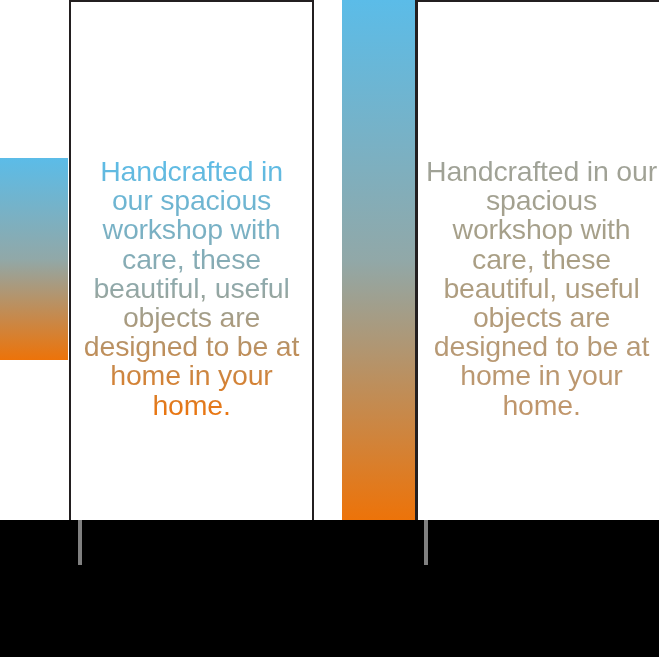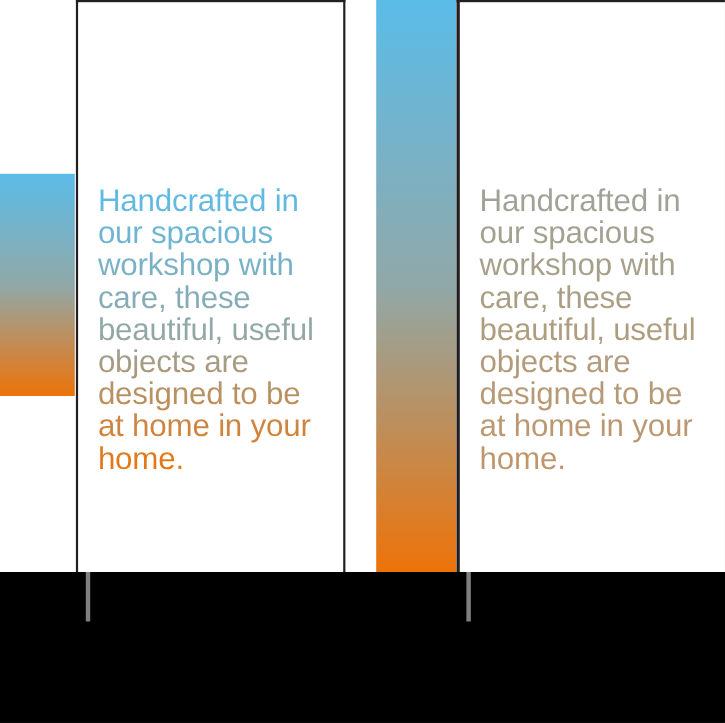--- a/index.html
+++ b/index.html
@@ -80,23 +80,23 @@
     border-top: 2px solid #231f20;
     box-sizing: border-box;
   }
 
   
   .gradient-paragraph {
     position: absolute;
     left: 0;
     right: 0;
     top: 155px;
-    margin: 12px;
+    margin: 0;
     padding: 0 6px;
-    text-align: left;
+    text-align: center;
     font-size: 28.5px;
     line-height: 29.2px;
     letter-spacing: -0.2px;
     -webkit-background-clip: text;
     background-clip: text;
     color: transparent;
     text-decoration: underline;
     -webkit-text-fill-color: transparent;
   }
 

